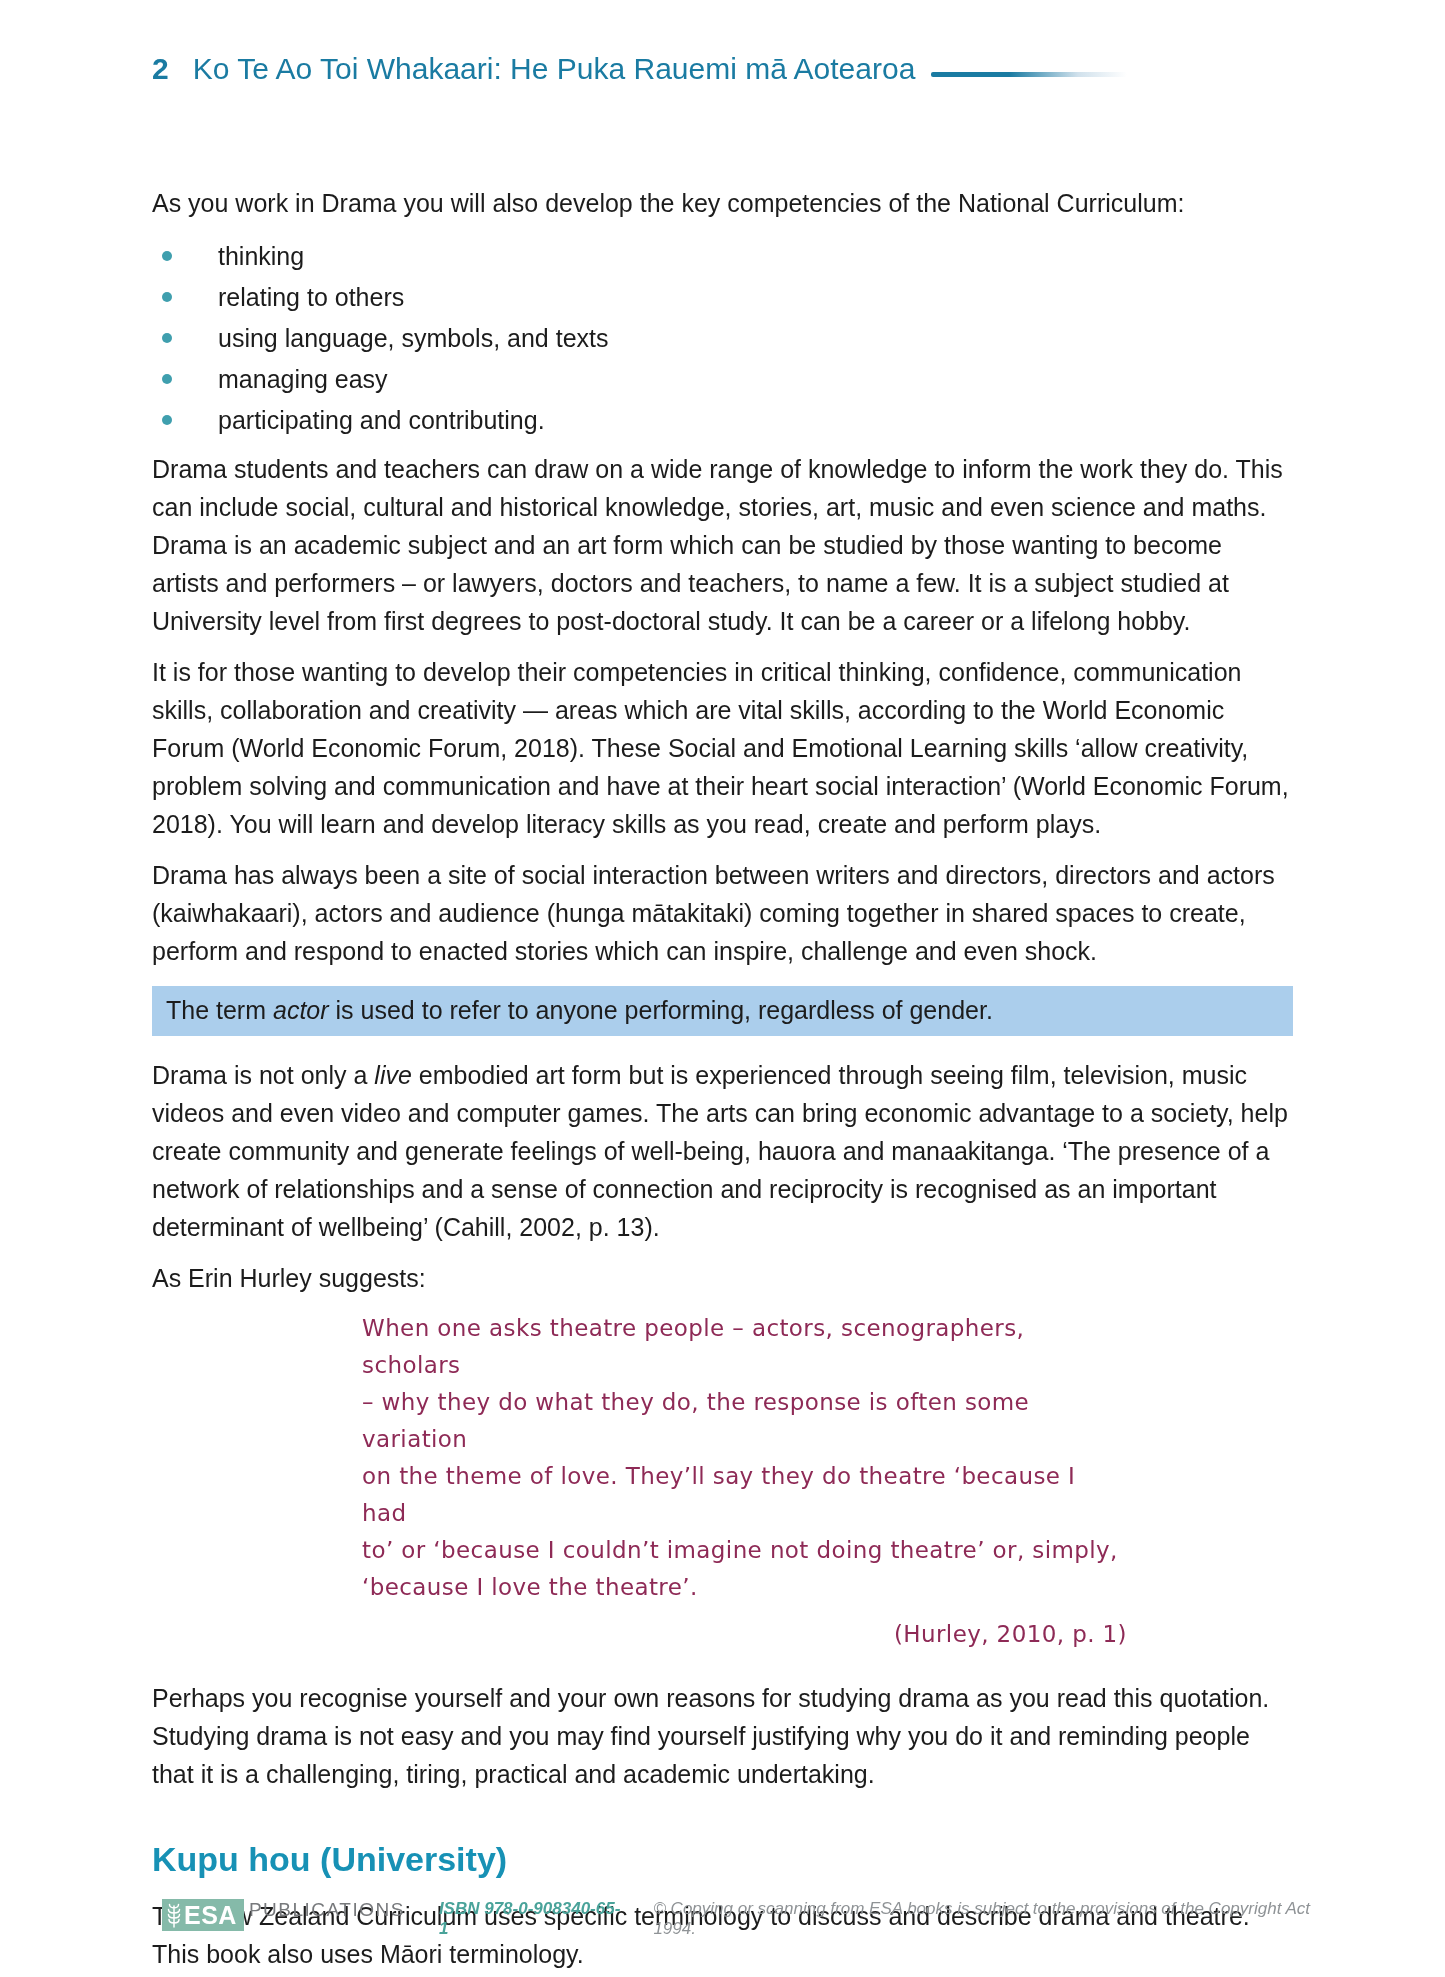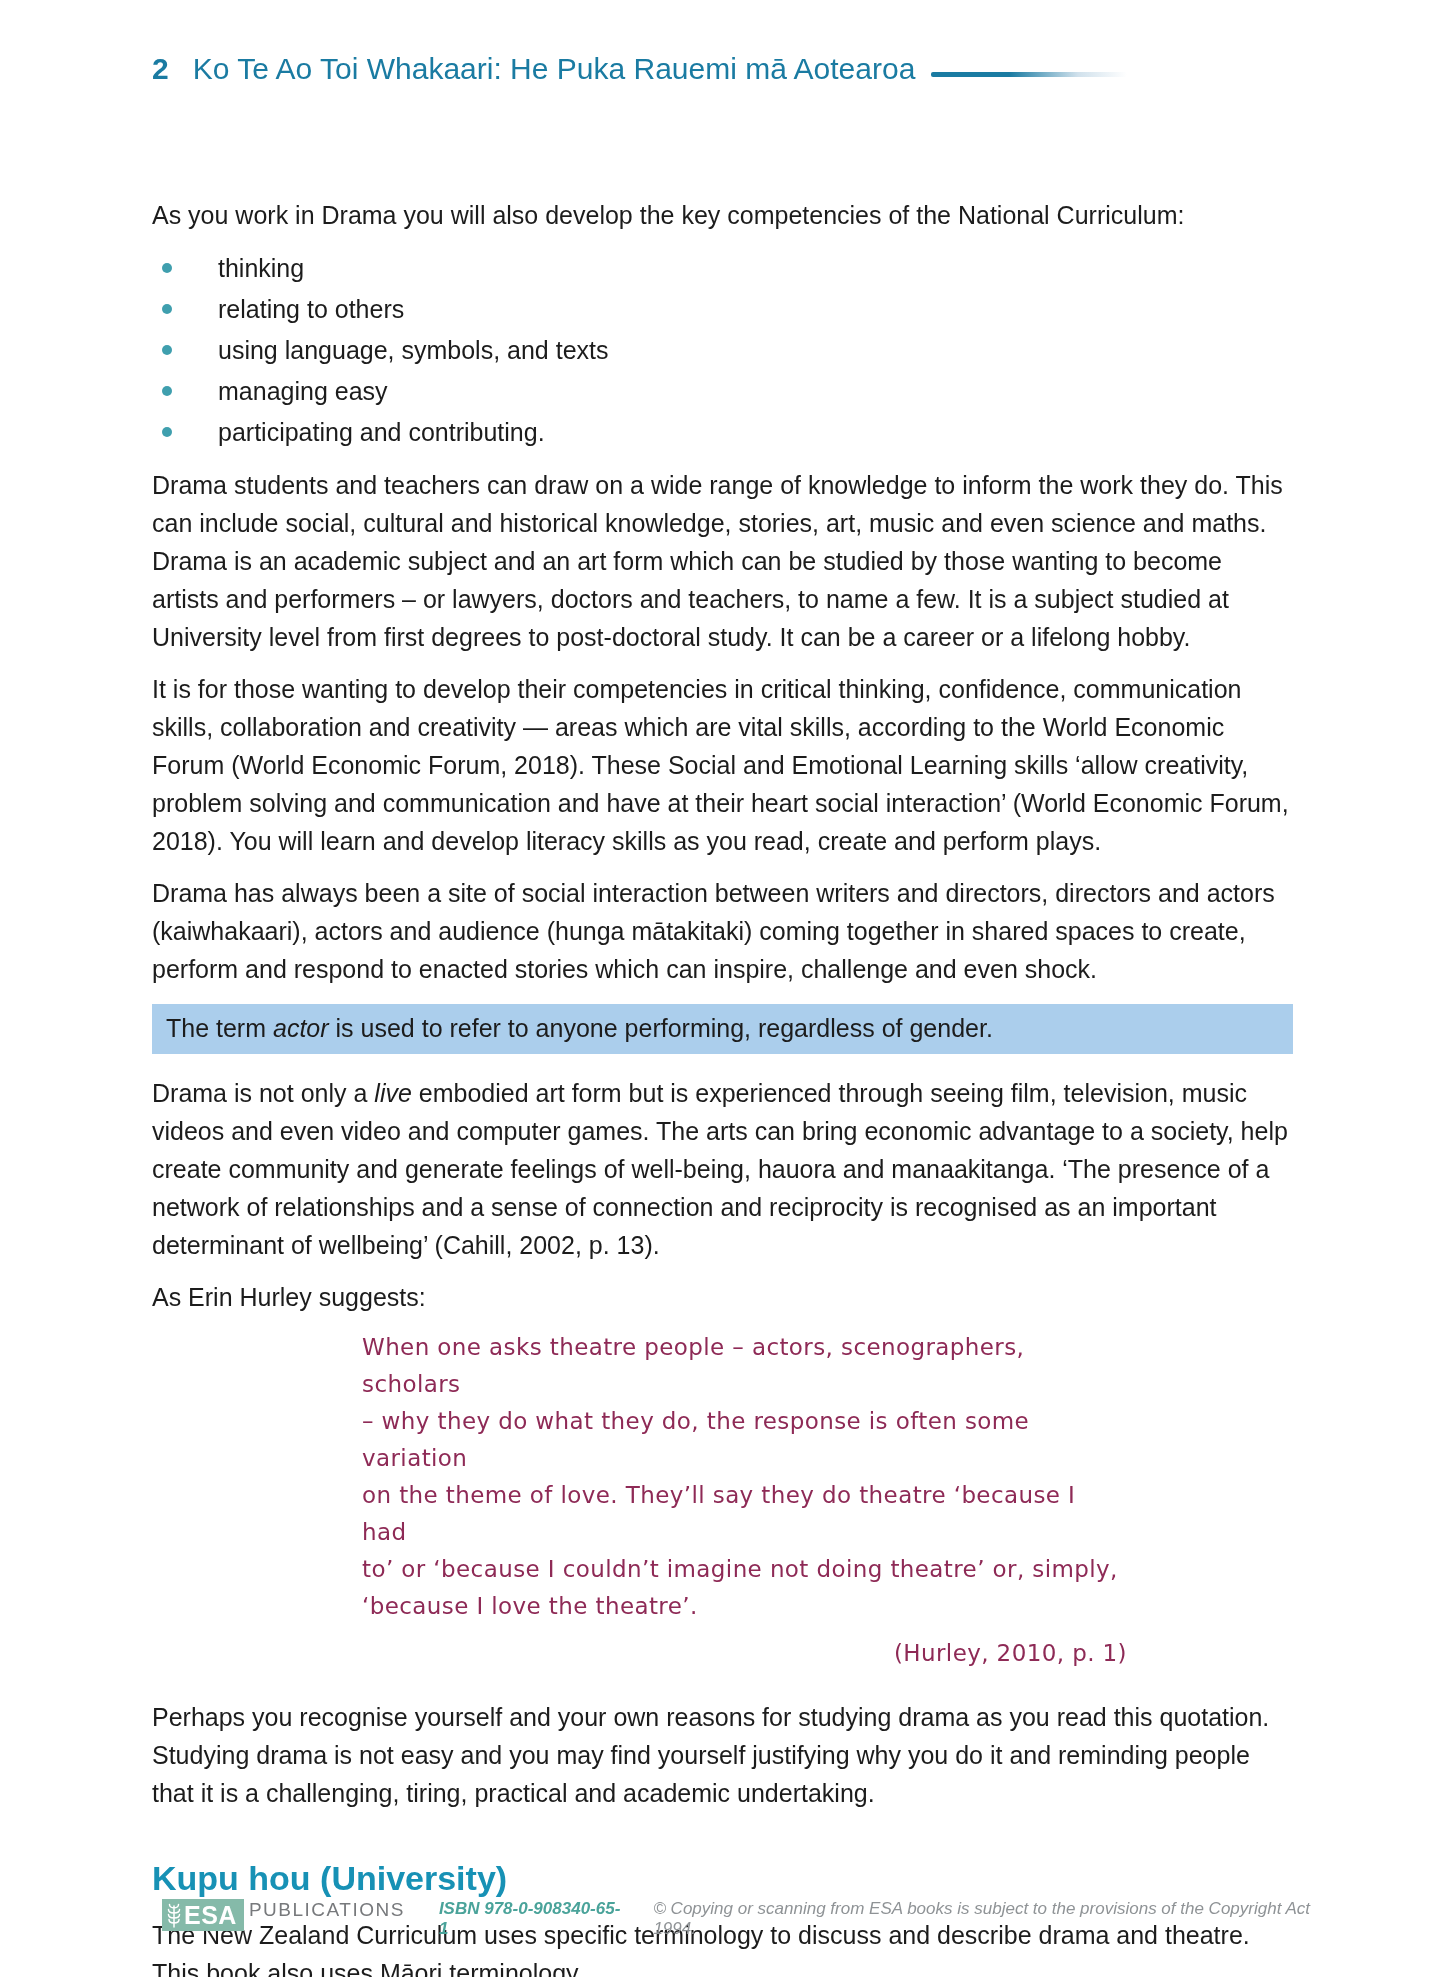--- a/index.html
+++ b/index.html
@@ -22,21 +22,21 @@
   .header-rule {
     height:5px; width:196px; margin-left:16px; margin-top:10px;
     background:linear-gradient(to right, #1a7ba2 0%, #1a7ba2 40%, rgba(170,200,220,0.55) 75%, rgba(255,255,255,0) 100%);
     border-radius:2px;
   }
   
   .content {
     position:absolute; top:182px; left:152px; width:1141px;
     font-size:25px; line-height:38px;
   }
-  .content p { margin:14px 0 13px 0; }
+  .content p { margin:2px 0 13px 0; }
   ul.bullets { list-style:none; margin:2px 0 10px 0; padding:0; }
   ul.bullets li { display:flex; align-items:center; height:41px;gap:20px; }
   .dot {
     width:10px; height:10px; border-radius:50%;
     background:#3f9fae; margin:0 26px 0 10px; flex:none;
   }
   .note-box {
     background:#abceec;
     margin:16px 0 20px 0;
     padding:7px 14px 9px 14px;

